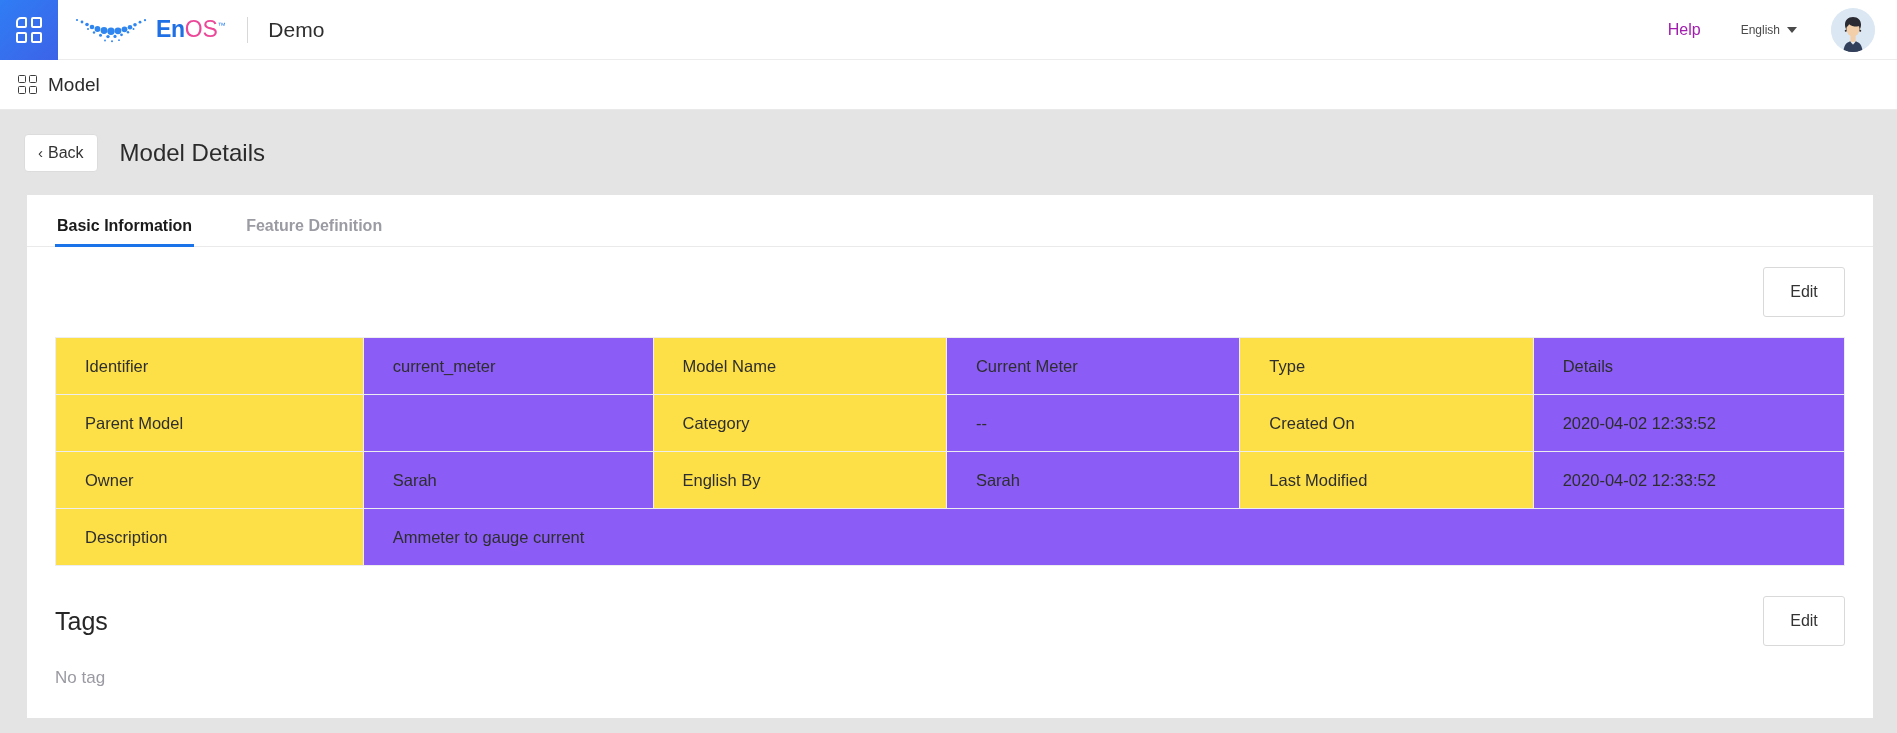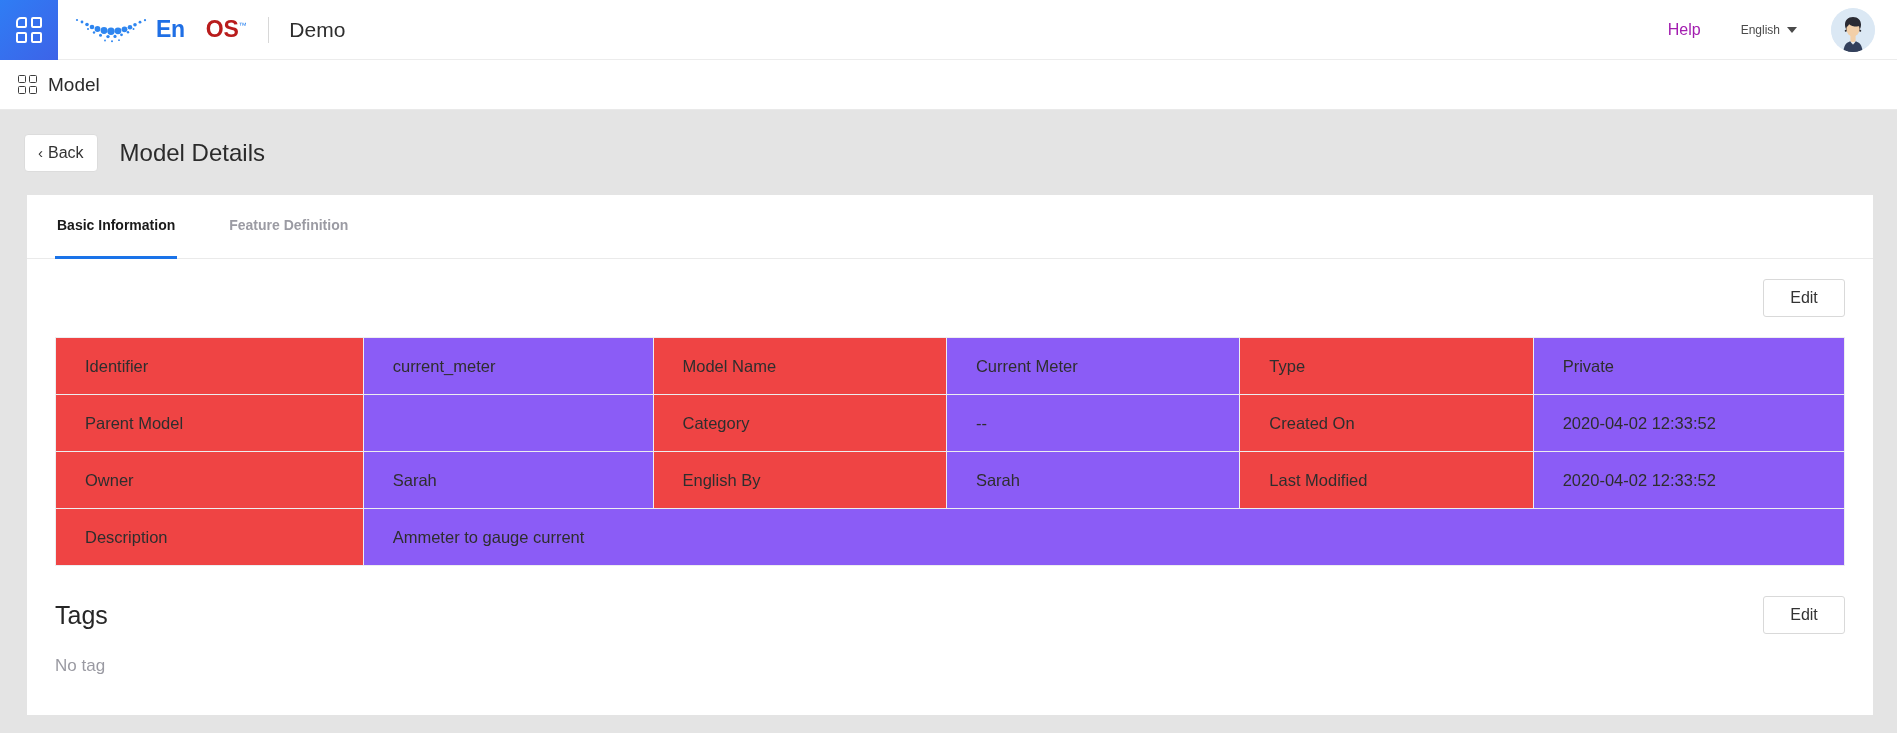--- a/index.html
+++ b/index.html
@@ -55,21 +55,21 @@
   .brand-dots { display:block; }
   .brand-text {
     font-size: 23px;
     font-weight: 700;
     letter-spacing: -0.3px;
     margin-left: 4px;
     line-height: 1;
     position: relative;
   }
   .brand-en { color: #1f6fe5; font-weight: 700; }
-  .brand-os { color: #b91c1c; font-weight: 700; margin-left: 21px; }
+  .brand-os { color: #ec4899; font-weight: 400; }
   .brand-tm {
     font-size: 8px;
     color: #2f86f0;
     vertical-align: super;
     font-weight: 400;
   }
   .brand-sep {
     width: 1px;
     height: 26px;
     background: #d8d8d8;
@@ -191,22 +191,22 @@
   }
 
   .tabs {
     display: flex;
     align-items: flex-end;
     padding: 22px 0 0 28px;
     border-bottom: 1px solid #eaeaea;
     position: relative;
   }
   .tab {
-    font-size: 14px;
-    padding: 0 2px 25px 2px;
+    font-size: 16px;
+    padding: 0 2px 11px 2px;
     margin-right: 50px;
     cursor: pointer;
     position: relative;
     color: #9b9ba3;
     font-weight: 600;
   }
   .tab.active {
     color: #1a1a1a;
     font-weight: 700;
   }
@@ -218,21 +218,21 @@
     background: #1a73e8;
   }
 
   .edit-row {
     display: flex;
     justify-content: flex-end;
     padding: 20px 28px 0 0;
   }
   .edit-btn {
     width: 82px;
-    height: 38px;
+    height: 50px;
     background: #ffffff;
     border: 1px solid #d9d9d9;
     border-radius: 3px;
     font-size: 16px;
     color: #333333;
     cursor: pointer;
     font-family: "Liberation Sans", sans-serif;
   }
 
   
@@ -245,21 +245,21 @@
   }
   .info-table td {
     height: 57px;
     font-size: 16.5px;
     color: #2e2e2e;
     border: 1px solid #ededf0;
     padding: 0 0 0 29px;
     vertical-align: middle;
   }
   .info-table td.lbl {
-    background: #ef4444;
+    background: #fde047;
   }
   .info-table td.val {
     background: #8b5cf6;
   }
   .col-lbl { width: 17.2%; }
   .col-val { width: 16.2%; }
   .col-lbl3 { width: 16.4%; }
   .col-val3 { width: 16.4%; }
   .col-lbl5 { width: 16.4%; }
   .col-val5 { width: 17.4%; }
@@ -392,21 +392,21 @@
       <col class="col-lbl5">
         <col class="col-val5">
     </colgroup>
     <tbody>
         <tr>
           <td class="lbl">Identifier</td>
           <td class="val">current_meter</td>
           <td class="lbl">Model Name</td>
           <td class="val">Current Meter</td>
           <td class="lbl">Type</td>
-          <td class="val">Private</td>
+          <td class="val">Details</td>
         </tr>
         <tr>
           <td class="lbl">Parent Model</td>
           <td class="val"></td>
           <td class="lbl">Category</td>
           <td class="val">--</td>
           <td class="lbl">Created On</td>
           <td class="val">2020-04-02 12:33:52</td>
         </tr>
         <tr>

